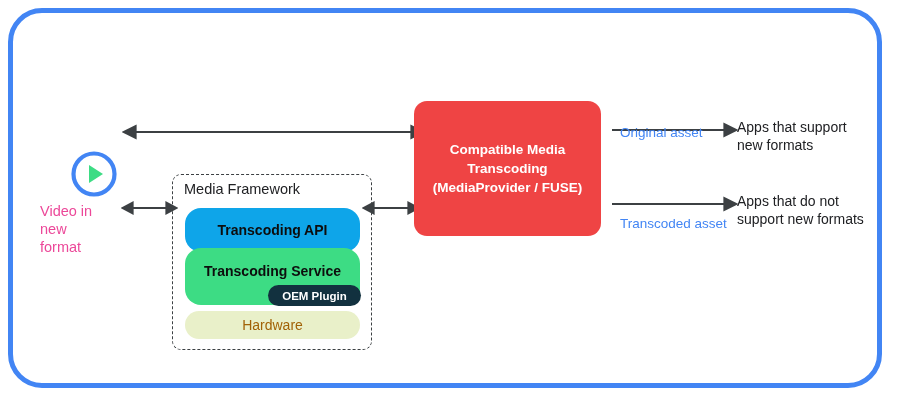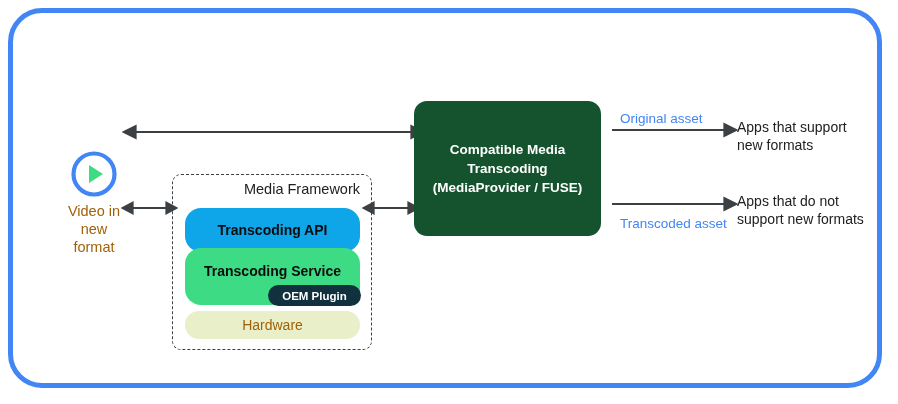--- a/index.html
+++ b/index.html
@@ -39,44 +39,44 @@
     width: 48px;
     height: 48px;
   }
   .video-icon svg { display: block; }
 
   .video-label {
     position: absolute;
     left: 40px;
     top: 202px;
     width: 108px;
-    text-align: center;
+    text-align: left;
     font-size: 14.5px;
     line-height: 18px;
-    color: #a16207;
+    color: #ec4899;
     white-space: pre-line;
   }
 
   
   .framework-box {
     position: absolute;
     left: 172px;
     top: 174px;
     width: 200px;
     height: 176px;
     border: 1.6px dashed #3c4043;
     border-radius: 9px;
     box-sizing: border-box;
   }
   .framework-title {
     position: absolute;
-    left: 160px;
+    left: 184px;
     top: 181px;
     width: 200px;
-    text-align: right;
+    text-align: left;
     font-size: 14.5px;
     color: #202124;
   }
 
   .pill {
     position: absolute;
     border-radius: 16px;
     box-sizing: border-box;
     display: flex;
     align-items: center;
@@ -127,21 +127,21 @@
     border-radius: 11px;
   }
 
   
   .cmt-box {
     position: absolute;
     left: 414px;
     top: 101px;
     width: 187px;
     height: 135px;
-    background: #14532d;
+    background: #ef4444;
     border-radius: 13px;
     color: #ffffff;
     font-weight: bold;
     font-size: 13.5px;
     line-height: 19px;
     display: flex;
     align-items: center;
     justify-content: center;
     text-align: center;
     white-space: pre-line;
@@ -155,21 +155,21 @@
     overflow: visible;
   }
 
   
   .asset-label {
     position: absolute;
     font-size: 13.5px;
     color: #4285f4;
     white-space: nowrap;
   }
-  .label-original { left: 620px; top: 111px; }
+  .label-original { left: 620px; top: 125px; }
   .label-transcoded { left: 620px; top: 216px; }
 
   .apps-label {
     position: absolute;
     font-size: 14px;
     line-height: 18px;
     color: #202124;
     white-space: pre-line;
   }
   .apps-support { left: 737px; top: 118px; }

